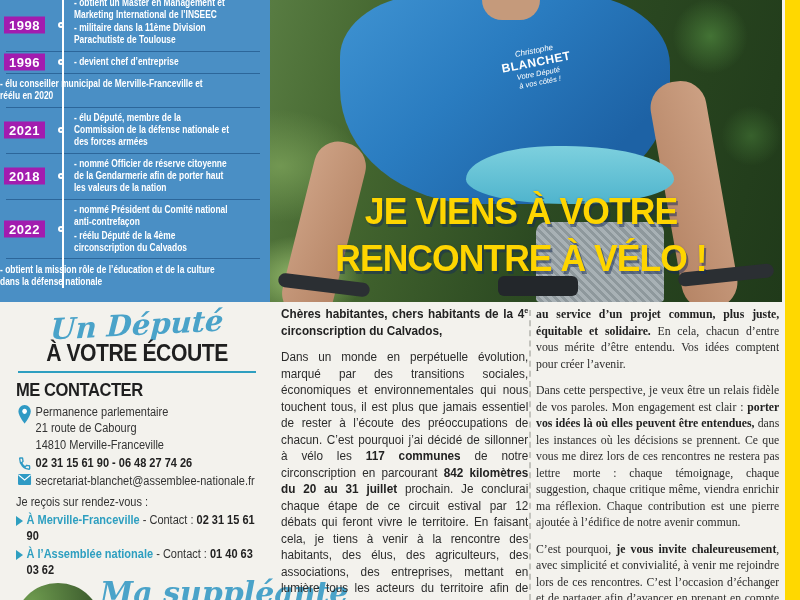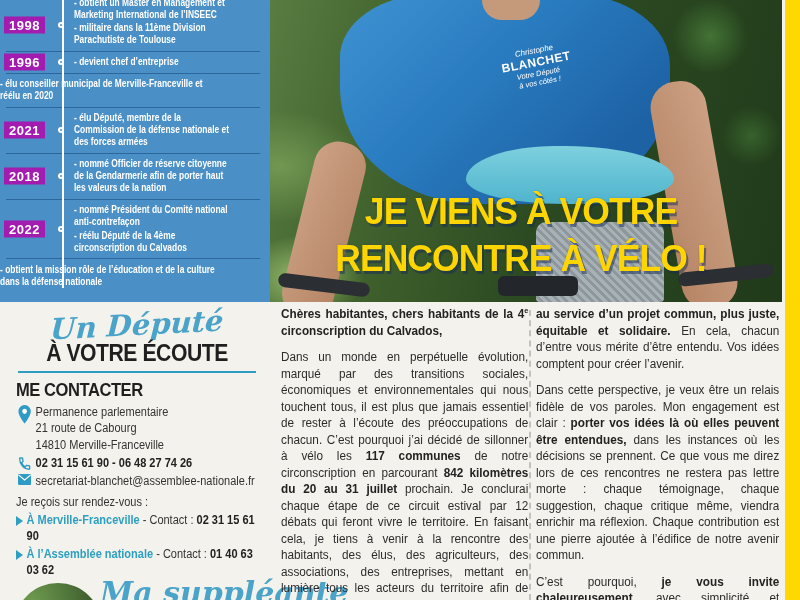--- a/index.html
+++ b/index.html
@@ -85,21 +85,21 @@
     background:radial-gradient(circle at 50% 70%, #caa183 0 26%, rgba(0,0,0,0) 27%),
       radial-gradient(circle at 50% 45%, #5a4632 0 30%, rgba(0,0,0,0) 31%),
       radial-gradient(circle at 20% 20%, #6d9a4e, #37552a 70%); }
   .supp-label { position:absolute; left:100px; top:575px; font-size:30px; white-space:nowrap; }
 
   
   .article { position:absolute; top:306px; height:294px; overflow:hidden; color:#2c2c2c;
     font-size:12.5px; line-height:1.32; text-align:justify; }
   .article p { margin-bottom:10px; transform:scaleX(.94); transform-origin:left top; width:106.5%; }
   .col1 { left:281px; width:247px; }
-  .col2 { left:536px; width:243px; }
+  .col2 { left:536px; width:243px;font-family:Liberation Serif, serif; }
   .col-div { position:absolute; left:529px; top:310px; height:290px; border-left:2px dashed #c2c2bc; }
   .intro-p { font-weight:bold; color:#1e1e1e; }
 
   svg { display:block; }
 </style>
 </head>
 <body>
 
 <div class="page">
 

